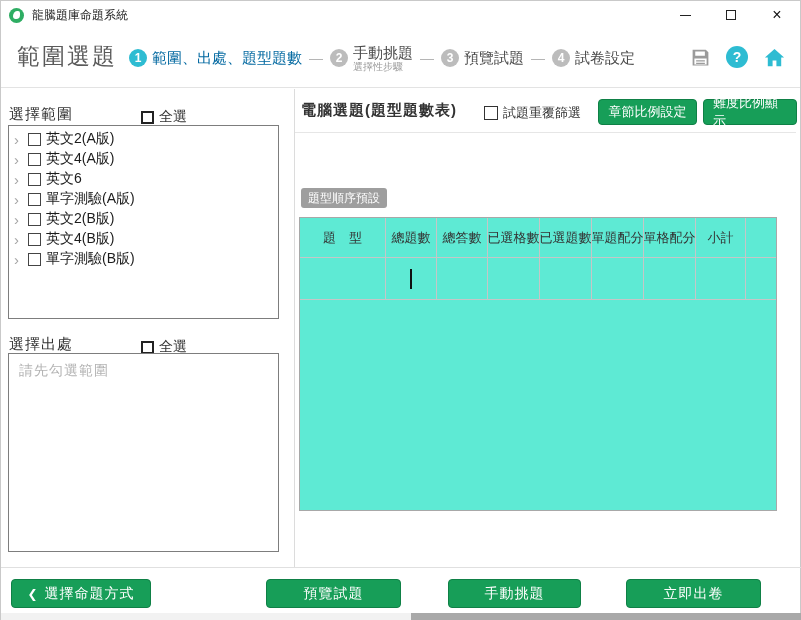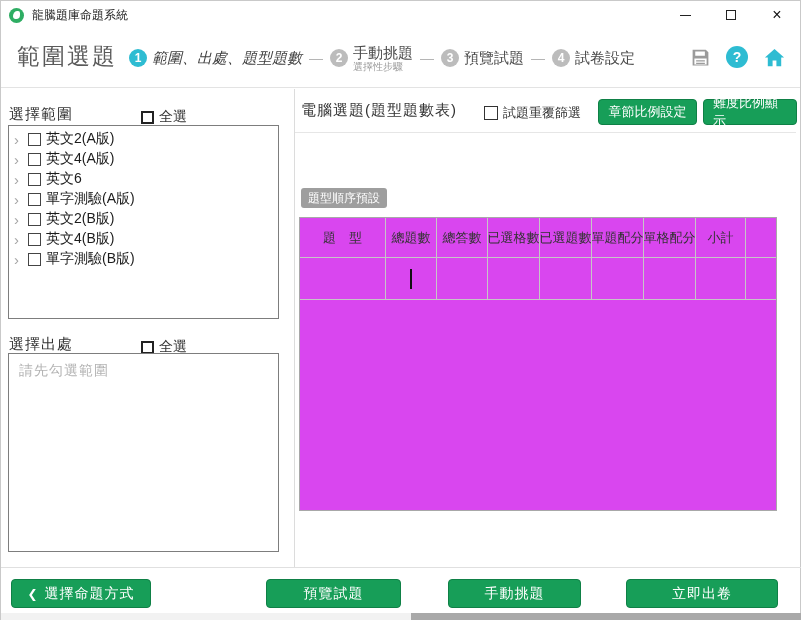--- a/index.html
+++ b/index.html
@@ -22,21 +22,21 @@
   .glyph-close { font-size:16px; color:#111; line-height:1; }
 
   
   .header { position:absolute; top:28px; left:0; right:0; height:59px; border-bottom:1px solid #e3e3e3; background:#fff;padding-left:44px; }
   .page-title { position:absolute; left:16px; top:12px; font-size:23px; color:#5a5a5a; letter-spacing:2px; }
   .steps { position:absolute; left:128px; top:0; height:100%; display:flex; align-items:center; }
   .step { display:flex; align-items:center; }
   .step-circle { width:18px; height:18px; border-radius:50%; background:#bcbcbc; color:#fff; font-size:12px; font-weight:bold; display:flex; align-items:center; justify-content:center; flex:0 0 auto; }
   .step-circle.active { background:#2ebcd2; }
   .step-label { font-size:15px; color:#4a4a4a; margin-left:5px; white-space:nowrap; }
-  .step-label.active { color:#404040;font-style:italic; }
+  .step-label.active { color:#0369a1; }
   .step-text-col { margin-left:5px; display:flex; flex-direction:column; line-height:1.15; }
   .step-text-col .step-label { margin-left:0; }
   .step-sub { font-size:10px; color:#9a9a9a; }
   .step-dash { color:#b5b5b5; font-size:14px; margin:0 7px; }
   .header-icons { position:absolute; right:14px; top:16px; display:flex; align-items:center; gap:14px; }
   .hicon { width:24px; height:24px; display:flex; align-items:center; justify-content:center; }
   .help-circle { width:22px; height:22px; border-radius:50%; background:#2ebcd2; color:#fff; font-size:14px; font-weight:bold; display:flex; align-items:center; justify-content:center; }
 
   
   .section-label { position:absolute; font-size:15px; color:#333; letter-spacing:1px; }
@@ -48,26 +48,26 @@
   .tree-row { height:20px; display:flex; align-items:center; padding-left:5px; }
   .tree-chevron { color:#a5a5a5; font-size:15px; width:12px; line-height:1; }
   .tree-cb { width:13px; height:13px; border:1px solid #444; background:#fff; margin:0 5px 0 2px; flex:0 0 auto; }
   .tree-label { font-size:14px; color:#1c1c1c; }
   .source-box { position:absolute; left:7px; top:352px; width:271px; height:199px; border:1px solid #7d7d7d; background:#fff; padding:7px 10px; }
   .placeholder { font-size:14px; color:#b3b3b3; letter-spacing:1px; }
 
   .v-divider { position:absolute; left:293px; top:88px; width:1px; height:478px; background:#dcdcdc; }
 
   
-  .right-title { position:absolute; left:300px; top:100px; font-size:15px; color:#333; letter-spacing:1px; }
+  .right-title { position:absolute; left:300px; top:100px; font-size:15px; color:#333; letter-spacing:1px;font-weight:bold; }
   .right-subdivider { position:absolute; left:294px; top:131px; width:501px; height:1px; background:#e6e6e6; }
   .btn-green-sm { position:absolute; top:98px; height:26px; background:#179e58; color:#fff; font-size:13px; border:1px solid #0f8046; border-radius:4px; display:flex; align-items:center; justify-content:center; padding:0 9px; }
   .preset-btn { position:absolute; left:300px; top:187px; width:86px; height:20px; background:#9e9e9e; color:#fff; font-size:12px; border-radius:3px; display:flex; align-items:center; justify-content:center; }
 
-  .main-table { position:absolute; left:298px; top:216px; width:478px; height:294px; border:1px solid #a8a8a8; background:#d946ef;text-align:right; }
+  .main-table { position:absolute; left:298px; top:216px; width:478px; height:294px; border:1px solid #a8a8a8; background:#5eead4;text-align:right; }
   .mt-grid { display:grid; grid-template-columns:86px 51px 51px 52px 52px 52px 52px 50px 1fr; }
   .mt-head { height:40px; }
   .mt-row { height:42px; }
   .mt-cell { border-right:1px solid #c6c6c6; border-bottom:1px solid #c6c6c6; display:flex; align-items:center; justify-content:center; font-size:13px; color:#333; white-space:nowrap; overflow:hidden; }
   .mt-cell:last-child { border-right:none; }
   .caret { width:1.5px; height:20px; background:#111; }
 
   .total-row { position:absolute; left:298px; top:513px; width:493px; height:36px; border:1px solid #a8a8a8; background:#fff; display:grid; grid-template-columns:89px 50px 50px 52px 51px 65px 65px 1fr; }
   .total-cell { border-right:1px solid #c6c6c6; display:flex; align-items:center; justify-content:center; font-size:14px; color:#333; }
   .total-cell:last-child { border-right:none; }
@@ -236,17 +236,17 @@
   </div>
 
 
   <div class="footer-divider"></div>
   <div class="btn-green-lg" style="left:10px; width:140px;">
     <span class="back-chevron">❮</span>
     <span>選擇命題方式</span>
   </div>
   <div class="btn-green-lg" style="left:265px; width:135px;">預覽試題</div>
   <div class="btn-green-lg" style="left:447px; width:133px;">手動挑題</div>
-  <div class="btn-green-lg" style="left:625px; width:152px;">立即出卷</div>
+  <div class="btn-green-lg" style="left:625px; width:135px;">立即出卷</div>
 
   <div class="bottom-strip-left"></div>
   <div class="bottom-strip-right"></div>
 </div>
 
 </body></html>

